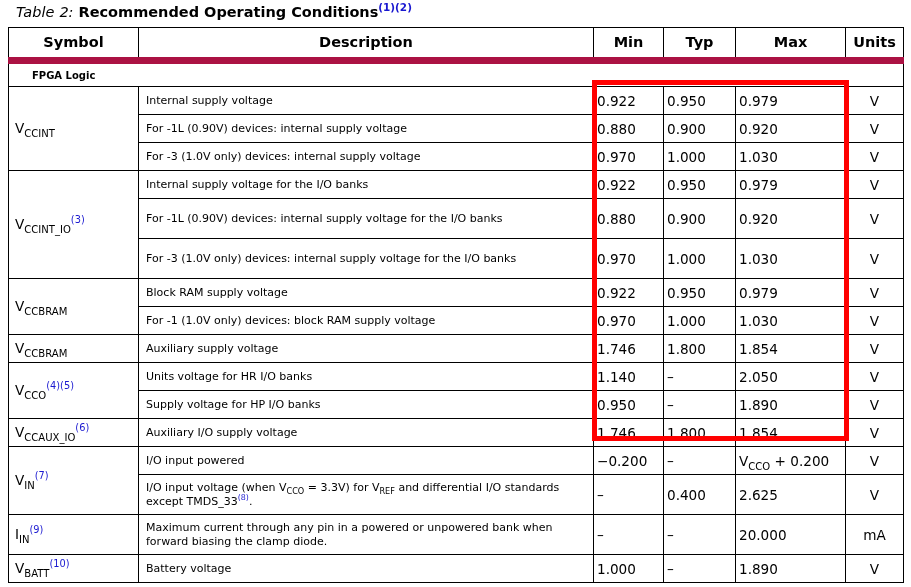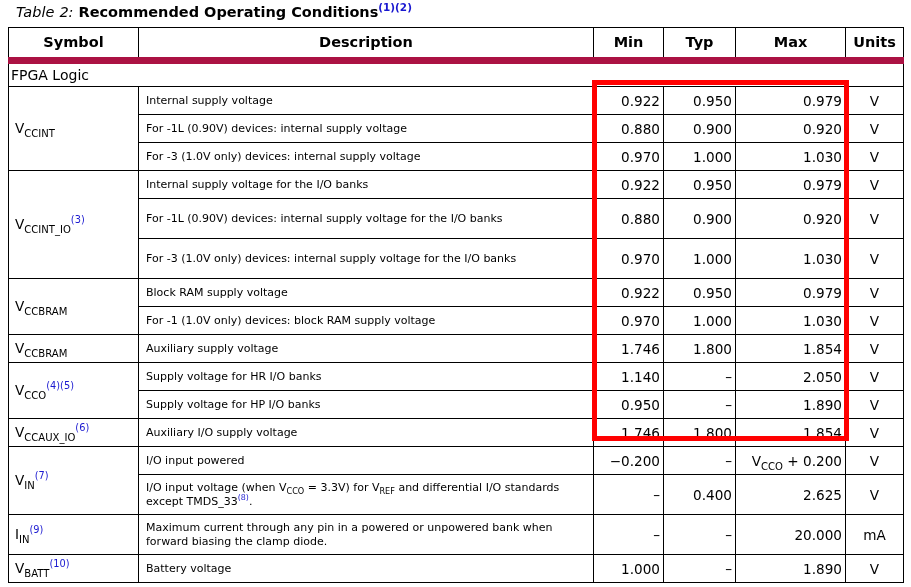--- a/index.html
+++ b/index.html
@@ -82,40 +82,40 @@
     font-weight: bold;
     text-align: center;
     font-size: 14.5px;
     height: 26px;
     border-bottom: 7px solid #1d4ed8;
     padding: 1px 2px 2px 2px;
   }
 
   
   td.section {
-    font-weight: normal;
-    font-size: 14px;
+    font-weight: bold;
+    font-size: 10px;
     height: 22px;
-    padding-left: 2px;
+    padding-left: 23px;
     border-top: none;
   }
 
   td.sym {
     padding-left: 6px;
     padding-right: 3px;
     font-size: 13.6px;
     line-height: 1.15;
   }
   td.desc {
     padding: 3px 6px 3px 7px;
     line-height: 1.22;
     font-size: 11px;
   }
   td.num {
-    text-align: right;
+    text-align: left;
     font-size: 13.6px;
     padding: 2px 3px;
   }
   td.units {
     text-align: center;
     font-size: 13.6px;
     padding: 2px 3px;
   }
 
   .r1 { height: 28px; }
@@ -226,21 +226,21 @@
         <tr class="r1">
           <td class="sym" rowspan="1">V<sub class="sub">CCBRAM</sub></td>
           <td class="desc">Auxiliary supply voltage</td>
           <td class="num">1.746</td>
           <td class="num">1.800</td>
           <td class="num">1.854</td>
           <td class="units">V</td>
         </tr>
         <tr class="r1">
           <td class="sym" rowspan="2">V<sub class="sub">CCO</sub><sup class="fn-lite">(4)(5)</sup></td>
-          <td class="desc">Supply voltage for HR I/O banks</td>
+          <td class="desc">Units voltage for HR I/O banks</td>
           <td class="num">1.140</td>
           <td class="num">–</td>
           <td class="num">2.050</td>
           <td class="units">V</td>
         </tr>
         <tr class="r1">
           <td class="desc">Supply voltage for HP I/O banks</td>
           <td class="num">0.950</td>
           <td class="num">–</td>
           <td class="num">1.890</td>

